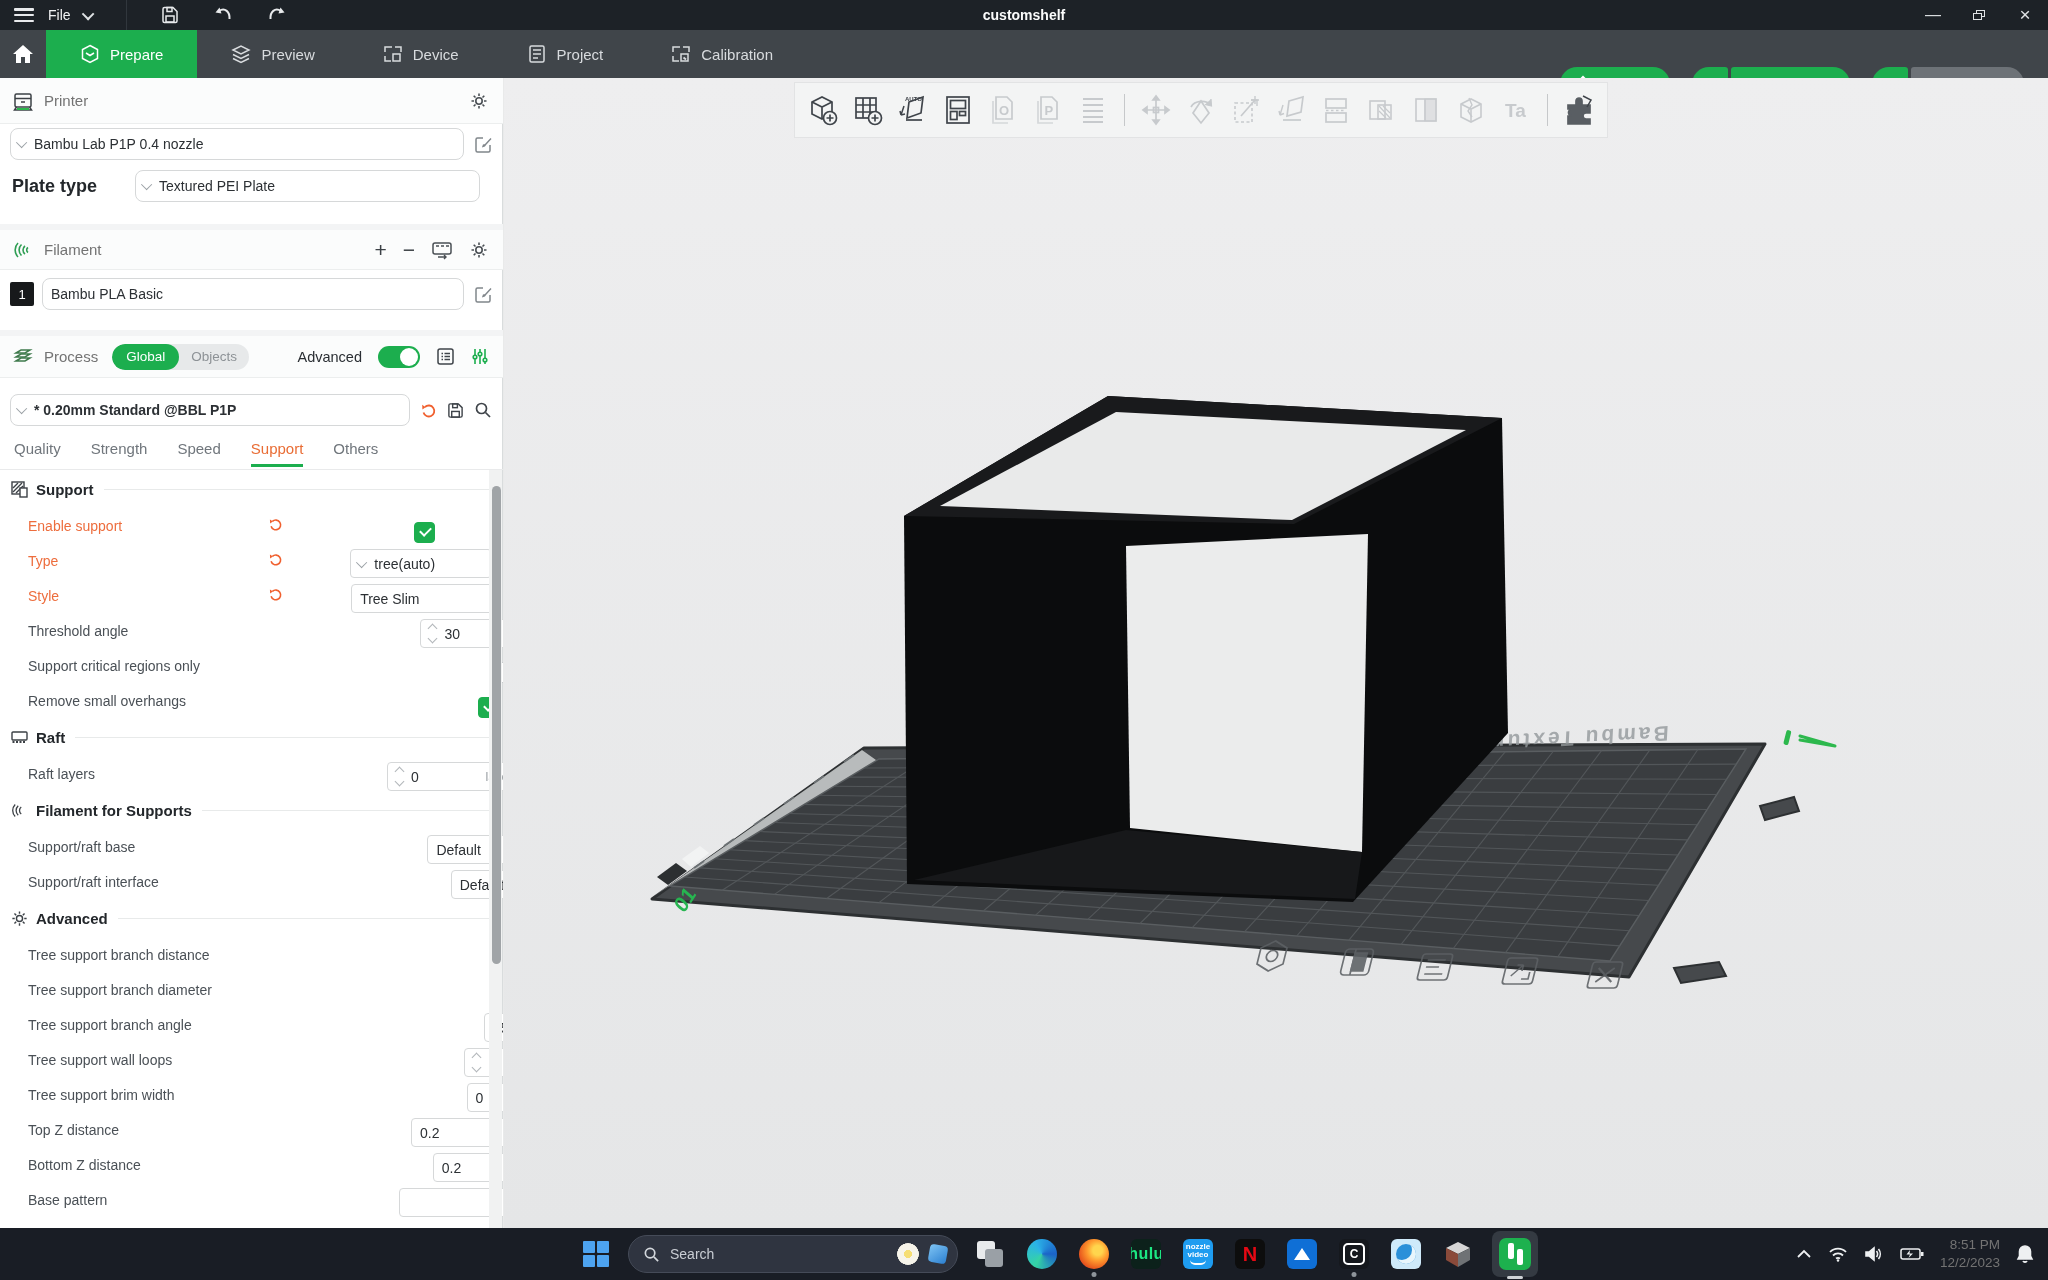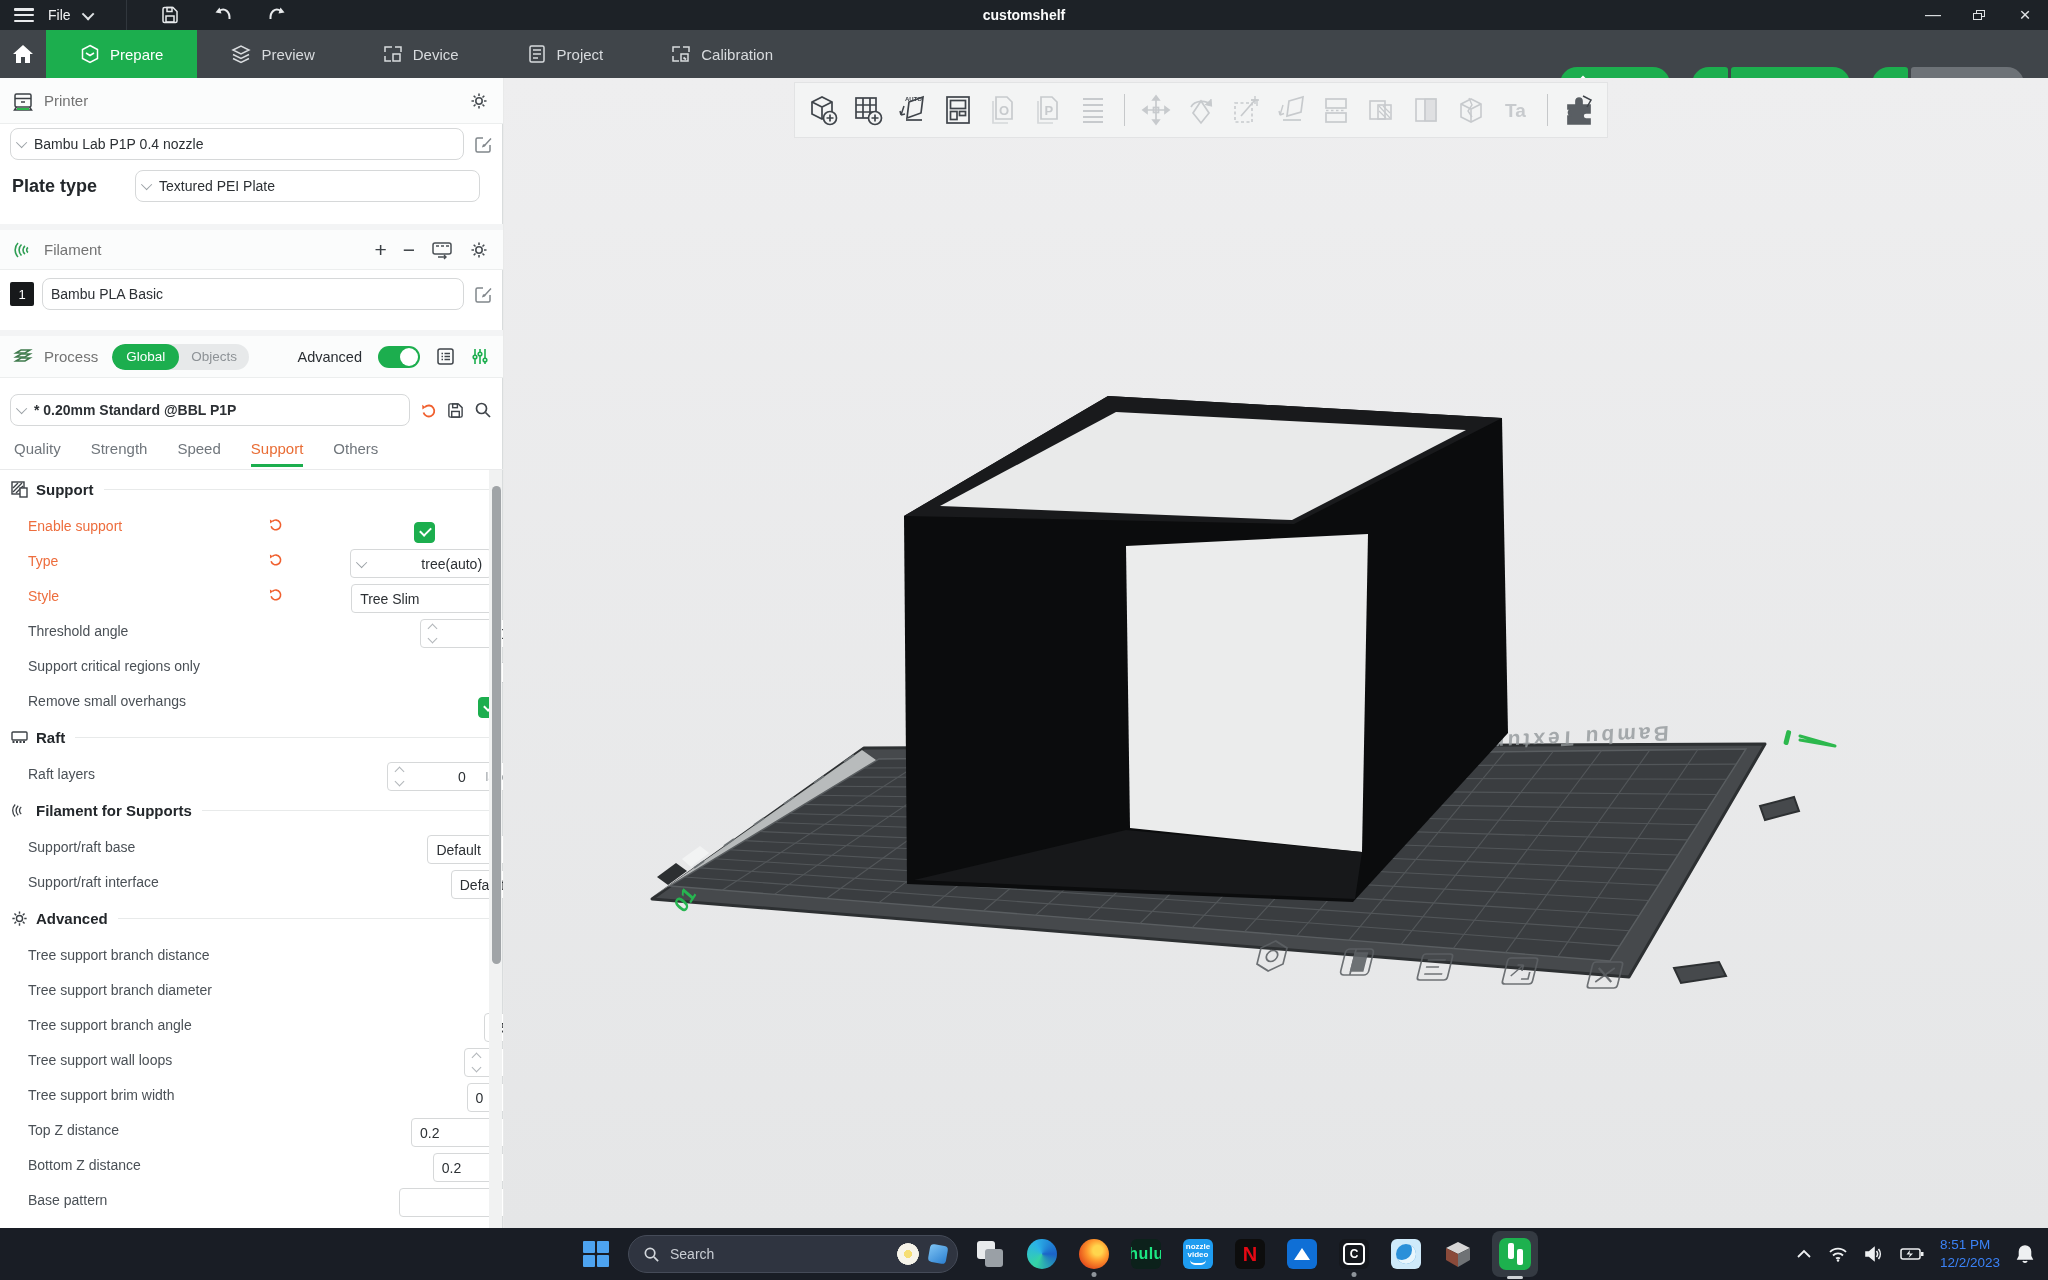--- a/index.html
+++ b/index.html
@@ -74,21 +74,21 @@
   
   .settings { position:absolute; left:0; top:392px; width:503px; height:758px; overflow:hidden; }
   .ghead { height:38px; display:flex; align-items:center; padding-left:8px; }
   .gico { width:22px; display:flex; justify-content:center; margin-right:6px; }
   .gtitle { font-size:15px; font-weight:bold; color:#23272b; }
   .hline { flex:1; height:1px; background:#e8eaea; margin:0 14px 0 10px; }
   .srow { position:relative; height:35px; display:flex; align-items:center; }
   .lbl { margin-left:28px; font-size:14px; color:#4a5056; }
   .lbl.mod { color:#ed6d3d; }
   .reset { position:absolute; left:268px; top:9px; }
-  .ctrl { position:absolute; left:292px; top:3px;gap:47px; }
+  .ctrl { position:absolute; left:292px; top:3px; }
   .sbox { width:142px; height:29px; border:1px solid #d6d8d9; border-radius:4px; background:#fff; display:flex; align-items:center; font-size:14px; color:#2c3034; padding:0 8px; position:relative; }
   .sbox .unit { position:absolute; right:9px; color:#9ba0a4; font-size:12.5px; }
   .sarr { display:flex; flex-direction:column; gap:3px; margin-right:8px; }
   .sar { width:7px; height:7px; border-left:1.5px solid #b2b6ba; border-bottom:1.5px solid #b2b6ba; }
   .sar.up { transform:rotate(135deg); }
   .sar.dn { transform:rotate(-45deg); }
   .cb { width:21px; height:21px; border:1.5px solid #c7cacd; border-radius:4px; background:#fff; position:relative; }
   .cb.on { background:#1cae4e; border-color:#1cae4e; }
   .cb.on::after { content:""; position:absolute; left:5px; top:4px; width:9px; height:5px; border-left:2.2px solid #fff; border-bottom:2.2px solid #fff; transform:rotate(-45deg); }
   .scrolltrack { position:absolute; right:1px; top:0; width:13px; height:758px; background:#f1f2f2; }
@@ -129,21 +129,21 @@
   .paramount .mtn { width:0; height:0; border-left:8px solid transparent; border-right:8px solid transparent; border-bottom:12px solid #fff; }
   .capcut { background:#15181d; } .capcut .inner { width:22px; height:22px; border:2.5px solid #fff; border-radius:5px; display:flex; align-items:center; justify-content:center; color:#fff; font-weight:bold; font-size:12px; }
   .obs { background:#cfeafa; } .obs .swirl { width:20px; height:20px; border-radius:50%; background:#2b90d9; box-shadow:inset -4px -4px 0 #e8f6fd; }
   .bambu-wrap { width:46px; height:46px; border-radius:8px; background:#343a42; display:flex; align-items:center; justify-content:center; position:relative; }
   .bambu { width:32px; height:32px; border-radius:7px; background:#1db14e; display:flex; align-items:center; justify-content:center; gap:3px; }
   .bambu i { width:6px; height:16px; background:#fff; border-radius:2px; }
   .bambu i:first-child { transform:translateY(-3px); }
   .bambu i:last-child { transform:translateY(3px); }
   .activebar { position:absolute; bottom:-5px; left:50%; transform:translateX(-50%); width:16px; height:3px; border-radius:2px; background:#cfd3d6; }
   .tray { position:absolute; right:14px; display:flex; align-items:center; gap:16px; color:#eef0f2; }
-  .clock { text-align:left; font-size:13.5px; line-height:1.35; color:#3b82f6; }
+  .clock { text-align:right; font-size:13.5px; line-height:1.35; color:#737373; }
 </style>
 </head>
 <body>
 
 <div class="screen">
 
   <div class="titlebar">
     <div class="tb-left">
       <span class="hamburger">
           <i></i>

